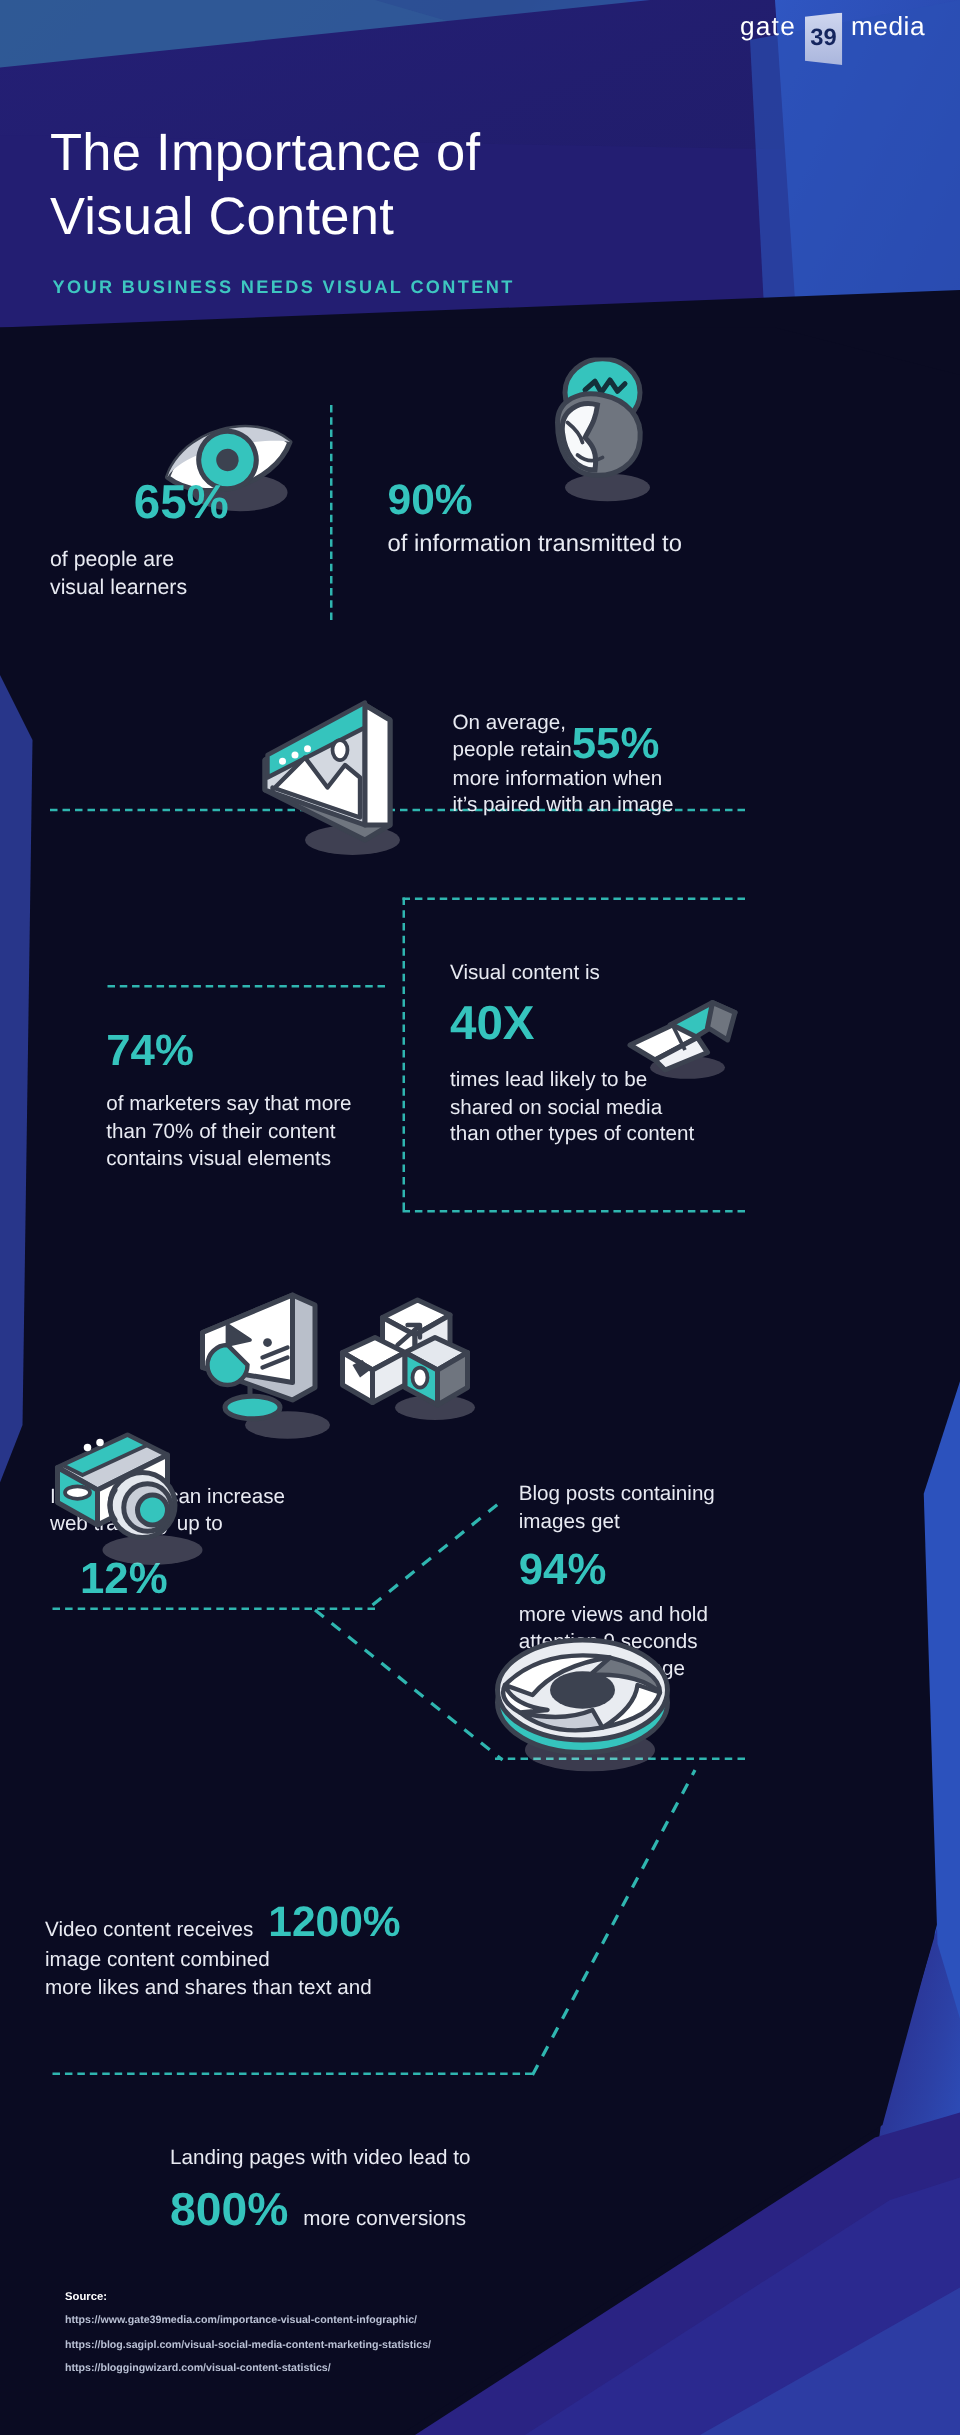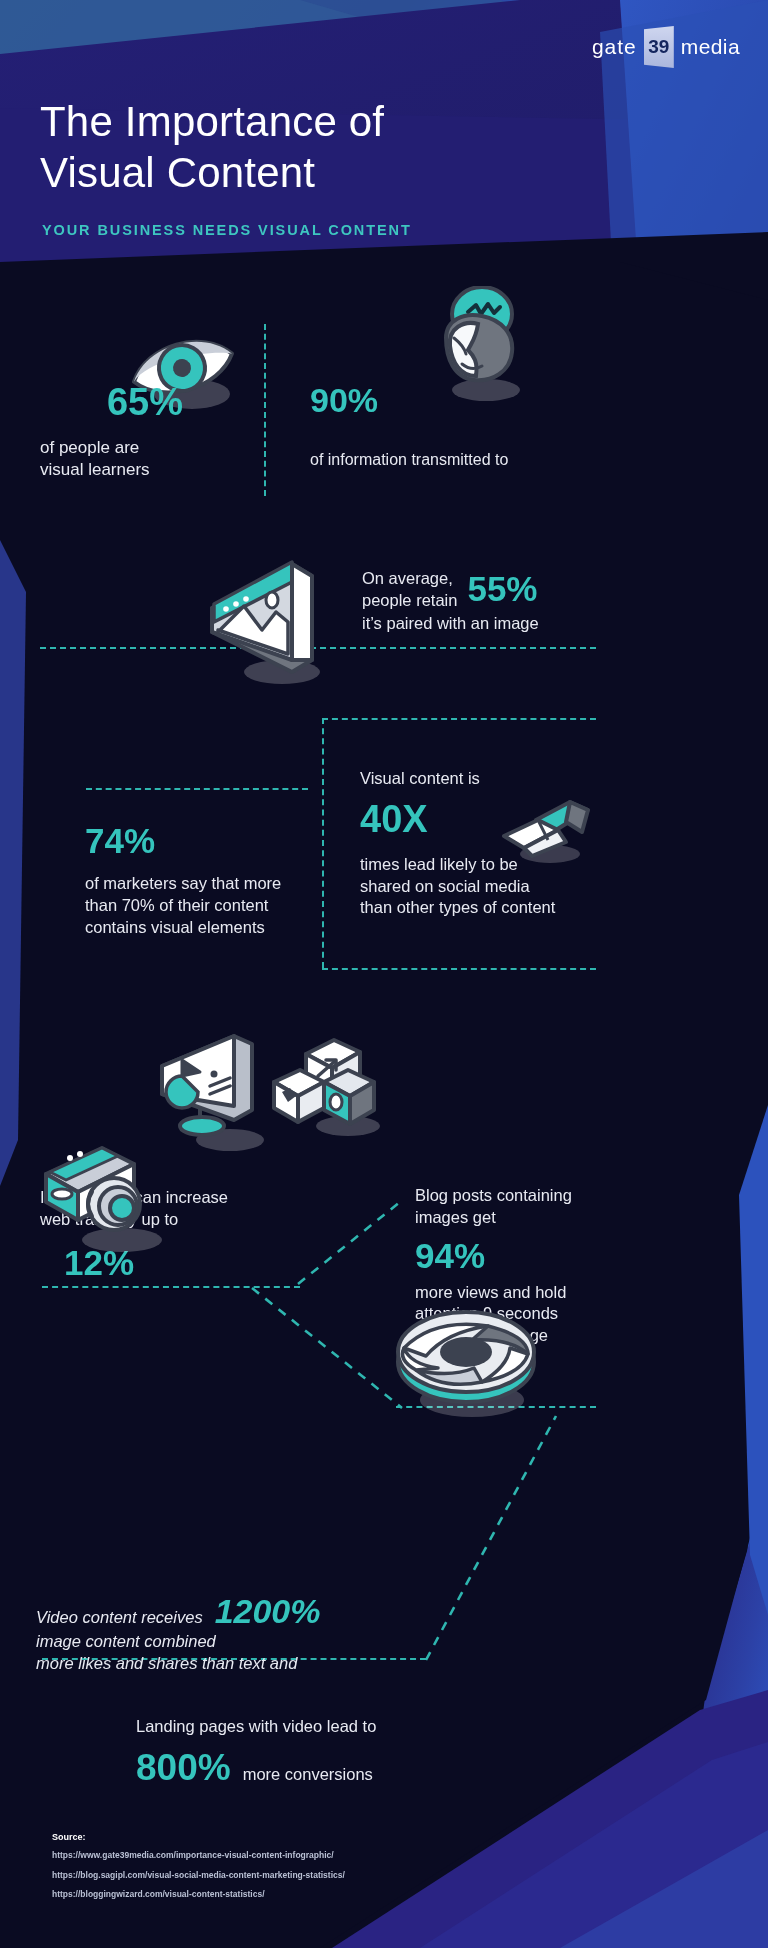--- a/index.html
+++ b/index.html
@@ -16,22 +16,22 @@
     background:#0a0b22;
   }
 
   
   .bg-layer{position:absolute;inset:0;overflow:hidden;}
   .bg-svg{position:absolute;inset:0;width:768px;height:1948px;display:block;}
 
   
   .header{position:absolute;left:0;top:0;width:768px;height:270px;z-index:5;}
   .logo{
-    position:absolute;right:28px;top:26px;
-    display:flex;align-items:center;
+    position:absolute;right:28px;top:10px;
+    display:flex;align-items:flex-start;
     font-size:21px;letter-spacing:.2px;color:#ffffff;
   }
   .logo .l-gate{font-weight:400;letter-spacing:1px;}
   .logo .l-mark{
     position:relative;display:inline-block;
     width:30px;height:42px;margin:0 7px;
     background:linear-gradient(180deg,#cfd6ef 0%,#aab6dd 100%);
     clip-path:polygon(0% 8%,100% 0%,100% 100%,0% 92%);
     text-align:center;
   }
@@ -188,21 +188,21 @@
     <ellipse cx="58" cy="28" rx="30" ry="27" fill="#35c4bd" stroke="#3c4250" stroke-width="4"></ellipse>
     <path d="M44 26 l8 -7 l5 9 l7 -10 l6 9 l6 -6" fill="none" stroke="#14303a" stroke-width="4" stroke-linecap="round" stroke-linejoin="round"></path>
     <path d="M22 52 C22 34 40 26 58 30 C78 34 90 48 88 66 C86 86 68 96 50 94 C30 92 22 72 22 52 Z" fill="#6f757f" stroke="#3c4250" stroke-width="4"></path>
     <path d="M26 60 C24 42 40 34 54 38 C52 52 48 56 44 64 C50 70 54 76 52 90 C36 90 28 76 26 60 Z" fill="#f7f9fb" stroke="#3c4250" stroke-width="4"></path>
     <path d="M30 52 q10 8 12 16" fill="none" stroke="#3c4250" stroke-width="3" stroke-linecap="round"></path>
     <path d="M38 78 q10 8 20 2" fill="none" stroke="#3c4250" stroke-width="3" stroke-linecap="round"></path>
   </svg>
 
   <div class="block" style="left:310px;top:383px;width:300px;">
     <div class="stat-num" style="font-size:34px;">90%</div>
-    <div class="body-txt" style="margin-top:32px;font-size:16px;">
+    <div class="body-txt" style="margin-top:6px;font-size:19px;">
       <div>of information transmitted to</div>
     </div>
   </div>
 
   <div class="dash-h" style="left:40px;top:647px;width:556px;"></div>
 
   <svg class="ill" style="left:196px;top:556px;width:140px;height:136px;" viewBox="0 0 140 136">
     <ellipse cx="86" cy="116" rx="38" ry="12" fill="#ffffff" opacity="0.22"></ellipse>
     <g>
       <polygon points="16,52 96,8 116,20 116,104 96,116 16,76" fill="#6f757f" stroke="#3c4250" stroke-width="4" stroke-linejoin="round"></polygon>
@@ -211,28 +211,29 @@
       <circle cx="30" cy="53" r="2.8" fill="#ffffff"></circle>
       <circle cx="40" cy="48" r="2.8" fill="#ffffff"></circle>
       <circle cx="50" cy="43" r="2.8" fill="#ffffff"></circle>
       <polygon points="22,76 48,50 66,74 80,56 92,66 92,98 22,74" fill="#ffffff" stroke="#3c4250" stroke-width="3.5" stroke-linejoin="round"></polygon>
       <ellipse cx="76" cy="44" rx="6" ry="8" fill="#ffffff" stroke="#3c4250" stroke-width="3"></ellipse>
       <polygon points="96,104 116,104 116,20 96,8" fill="#ffffff" stroke="#3c4250" stroke-width="4" stroke-linejoin="round"></polygon>
     </g>
   </svg>
 
   <div class="block" style="left:362px;top:566px;width:276px;">
-    <div style="display:flex;align-items:center;gap:10px;">
+    <div style="display:flex;align-items:flex-end;">
       <div class="body-txt" style="font-size:16.5px;padding-top:2px;">
         <div>On average,</div>
         <div>people retain</div>
       </div>
       <div class="stat-num" style="font-size:35px;">55%</div>
     </div>
     <div class="body-txt" style="font-size:16.5px;margin-top:1px;">
+      <div>more information when</div>
       <div>it’s paired with an image</div>
     </div>
   </div>
 
   <div class="block" style="left:85px;top:823px;width:290px;">
     <div class="stat-num" style="font-size:35px;">74%</div>
     <div class="body-txt" style="margin-top:15px;font-size:16.5px;">
       <div>of marketers say that more</div>
       <div>than 70% of their content</div>
       <div>contains visual elements</div>
@@ -338,21 +339,21 @@
     <polygon points="14,36 66,12 82,20 30,44" fill="#35c4bd" stroke="#3c4250" stroke-width="3" stroke-linejoin="round"></polygon>
     <circle cx="34" cy="22" r="3" fill="#ffffff"></circle>
     <circle cx="44" cy="18" r="3" fill="#ffffff"></circle>
     <ellipse cx="26" cy="58" rx="10" ry="5" fill="#ffffff" stroke="#3c4250" stroke-width="3"></ellipse>
     <ellipse cx="78" cy="68" rx="26" ry="26" fill="#e4e8ee" stroke="#3c4250" stroke-width="4"></ellipse>
     <ellipse cx="82" cy="70" rx="19" ry="19" fill="#c9ced8" stroke="#3c4250" stroke-width="4"></ellipse>
     <ellipse cx="86" cy="72" rx="12" ry="12" fill="#35c4bd" stroke="#3c4250" stroke-width="4"></ellipse>
     <path d="M56 56 q-8 12 0 24" fill="none" stroke="#3c4250" stroke-width="4" stroke-linecap="round"></path>
   </svg>
 
-  <div class="block" style="left:36px;top:1594px;width:380px;font-style:italic;">
+  <div class="block" style="left:36px;top:1521px;width:380px;">
     <div style="display:flex;align-items:baseline;gap:12px;">
       <div class="body-txt" style="font-size:16.5px;">Video content receives</div>
       <div class="stat-num" style="font-size:34px;">1200%</div>
     </div>
     <div class="body-txt" style="font-size:16.5px;margin-top:2px;">
       <div>image content combined</div>
       <div>more likes and shares than text and</div>
     </div>
   </div>
 

